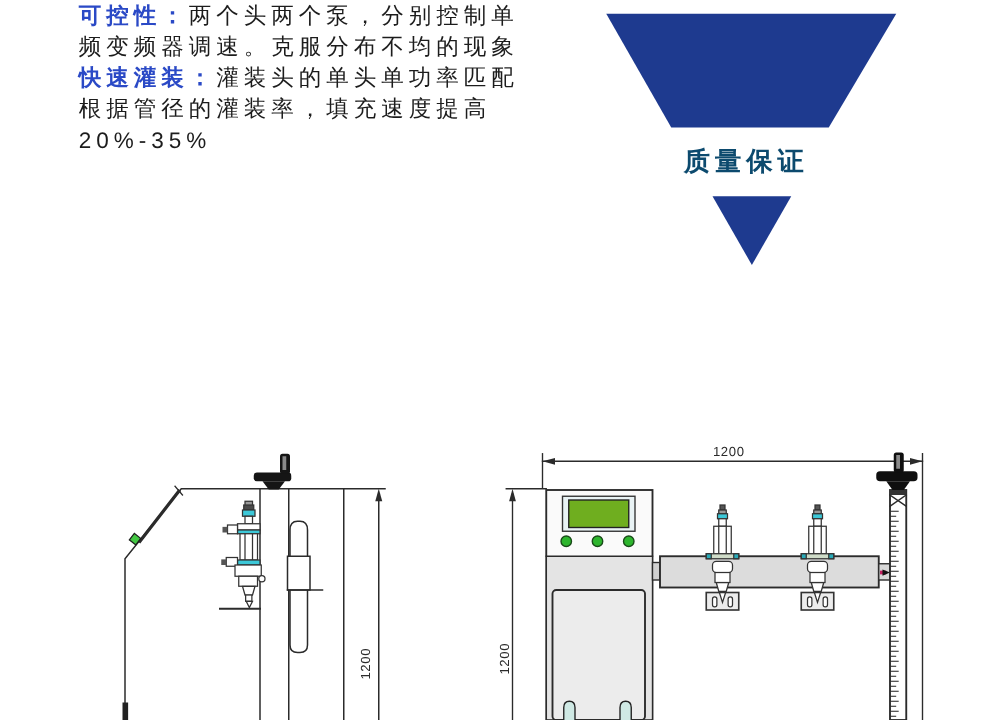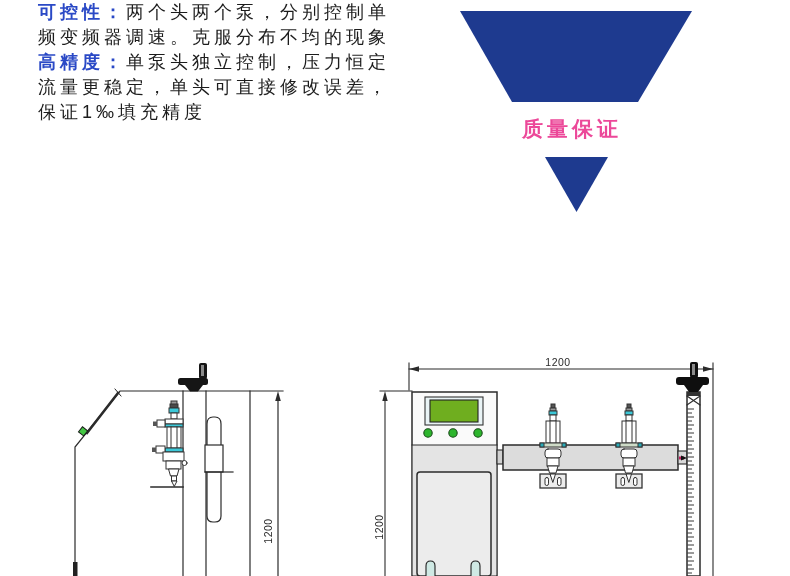--- a/index.html
+++ b/index.html
@@ -1,58 +1,58 @@
 <!DOCTYPE html>
 <html><head>
 <meta charset="utf-8">
 <style>
   html,body{margin:0;padding:0;}
   body{
     width:790px;height:576px;position:relative;overflow:hidden;
     background:#ffffff;
     font-family:"Liberation Sans","DejaVu Sans",sans-serif;
   }
-  .stage{position:absolute;inset:0;width:664px;height:576px;}
+  .stage{position:absolute;inset:0;width:664px;height:576px;margin-left:25px;}
 
   
   .feature-list{
     position:absolute;left:38px;top:0;width:372px;
     font-size:18px;line-height:25px;letter-spacing:4px;
     color:#1c1c1c;word-break:normal;overflow-wrap:break-word;
   }
   .feature-list p{margin:0;padding:0;}
   .feature-label{color:#2a49c6;font-weight:bold;}
   .feature-body{color:#1c1c1c;}
 
   
   .funnel-title{
     position:absolute;left:472px;top:115px;width:200px;
     text-align:center;font-size:21px;font-weight:bold;
-    letter-spacing:4px;color:#ec4899;
+    letter-spacing:4px;color:#0c4a6e;
   }
 
   
   svg.drawing-layer{position:absolute;left:0;top:0;}
 
   
   .dim-label{
     position:absolute;width:28px;height:12px;
     font-size:10.5px;line-height:12px;color:#2b2b2b;
     text-align:center;letter-spacing:0.5px;
   }
   .dim-label.rot{transform:rotate(-90deg);}
 </style>
 </head>
 <body>
 
 <div class="stage">
 
   <div class="feature-list">
     <p><span class="feature-label">可控性：</span><span class="feature-body">两个头两个泵，分别控制单频变频器调速。克服分布不均的现象</span></p>
-    <p><span class="feature-label">高精度：</span><span class="feature-body">单泵头独立控制，压力恒定流量更稳定，单头可直接修改误差，保证1‰填充精度</span></p>
+    <p><span class="feature-label">快速灌装：</span><span class="feature-body">灌装头的单头单功率匹配根据管径的灌装率，填充速度提高20%-35%</span></p>
   </div>
 
   <svg class="drawing-layer" width="790" height="576" viewBox="0 0 790 576">
 
     <g>
       <polygon points="460,11 692,11 638,102 512,102" fill="#1e3a8f"></polygon>
       <polygon points="545,157 608,157 576.5,212" fill="#1e3a8f"></polygon>
     </g>
 
     <g stroke="#2b2b2b" fill="none" stroke-width="1.2" stroke-linecap="square">

